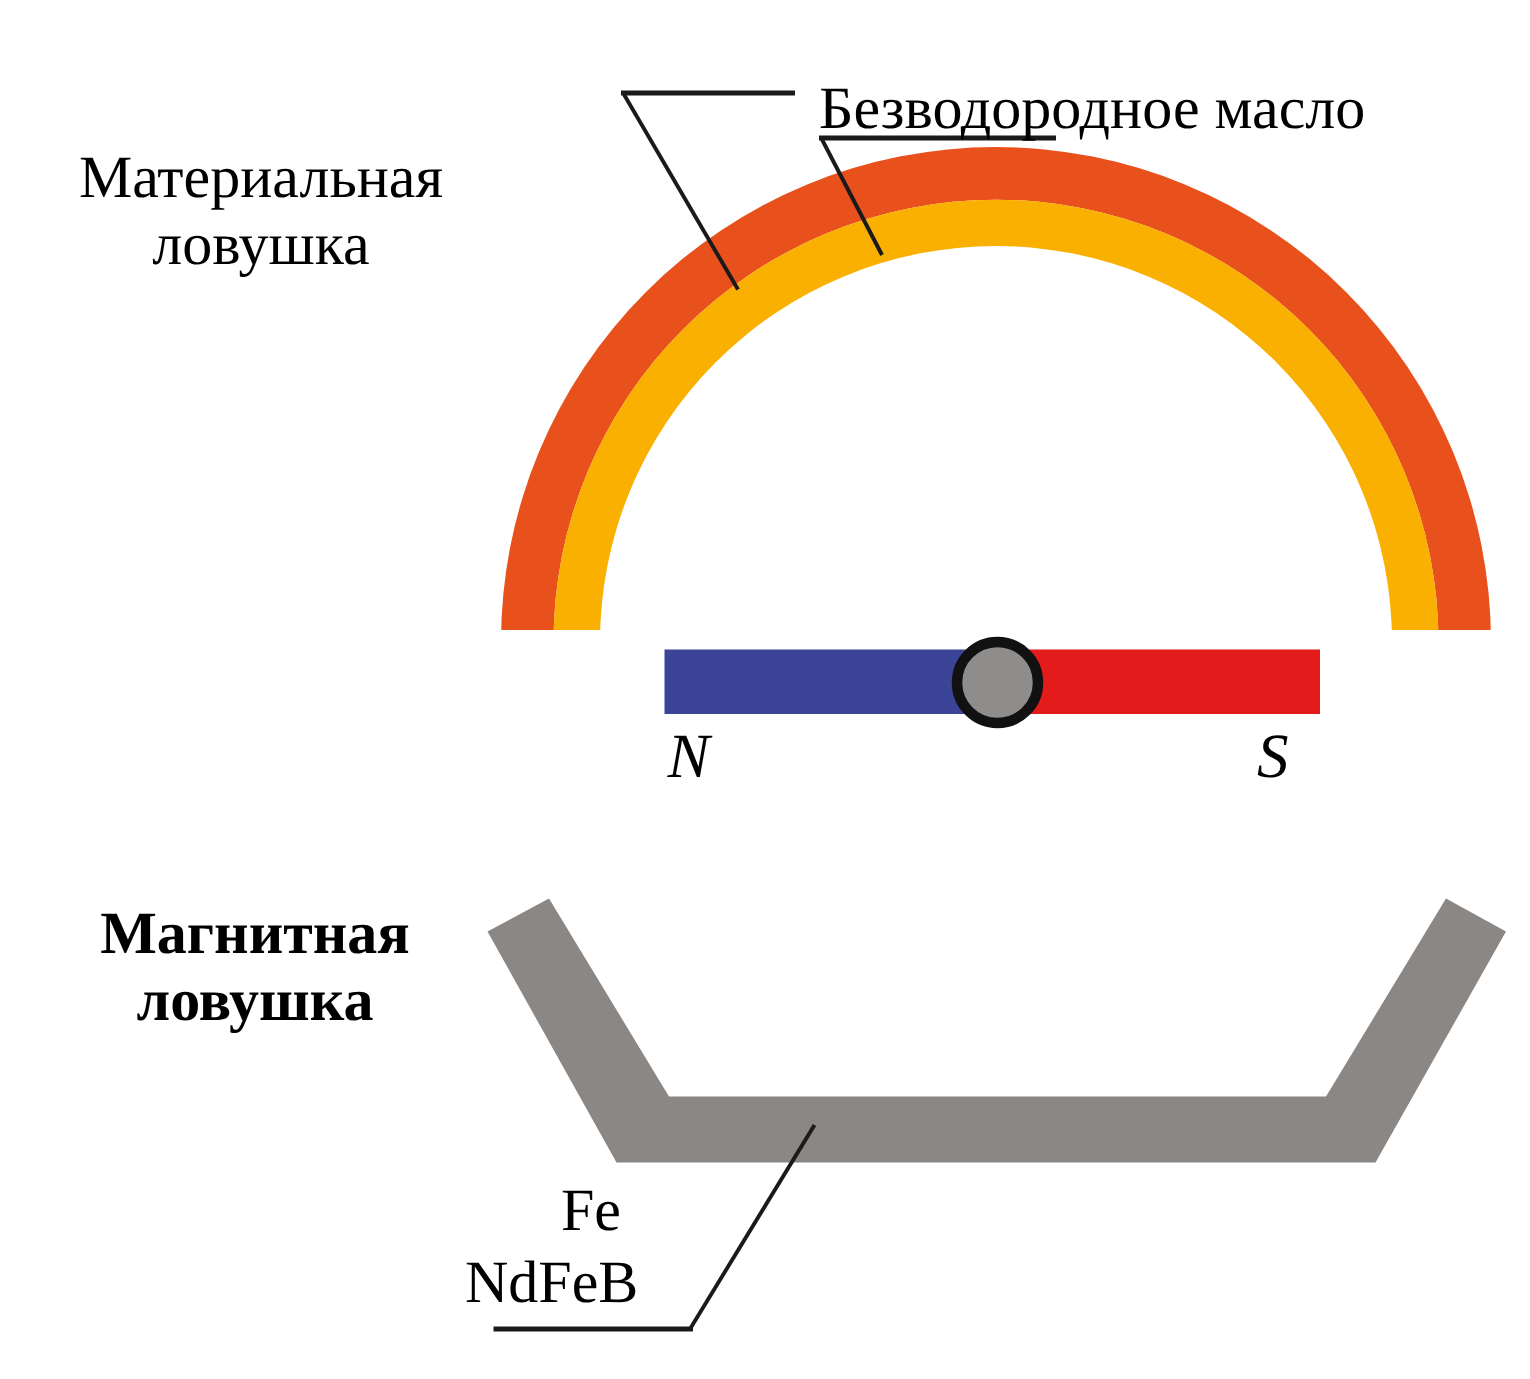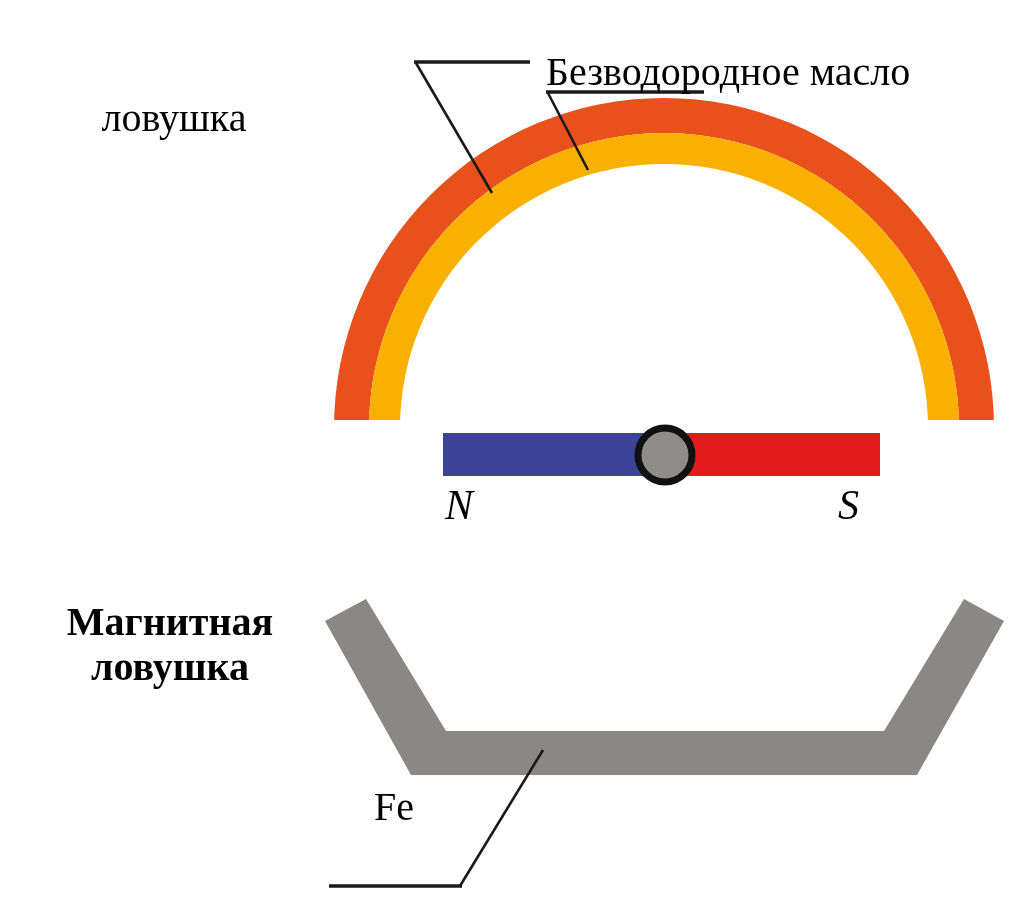--- a/index.html
+++ b/index.html
@@ -115,31 +115,33 @@
 
       <line x1="546" y1="92" x2="704" y2="92" stroke-width="3.4"></line>
       <line x1="548" y1="93" x2="588" y2="170"></line>
 
       <line x1="329" y1="886" x2="462" y2="886" stroke-width="3.4"></line>
       <line x1="460" y1="886" x2="543" y2="750"></line>
     </g>
   </svg>
 
   <div class="txt label-block" id="label-material">
+    <div>Материальная</div>
     <div>ловушка</div>
   </div>
 
   <div class="txt label-block" id="label-magnetic">
     <div>Магнитная</div>
     <div>ловушка</div>
   </div>
 
 
   <div class="txt" id="label-oil">Безводородное масло</div>
 
   <div class="txt" id="label-fe">Fe</div>
 
+  <div class="txt" id="label-ndfeb">NdFeB</div>
 
   <div class="txt" id="label-n">N</div>
 
   <div class="txt" id="label-s">S</div>
 
 </div>
 
 </body></html>

